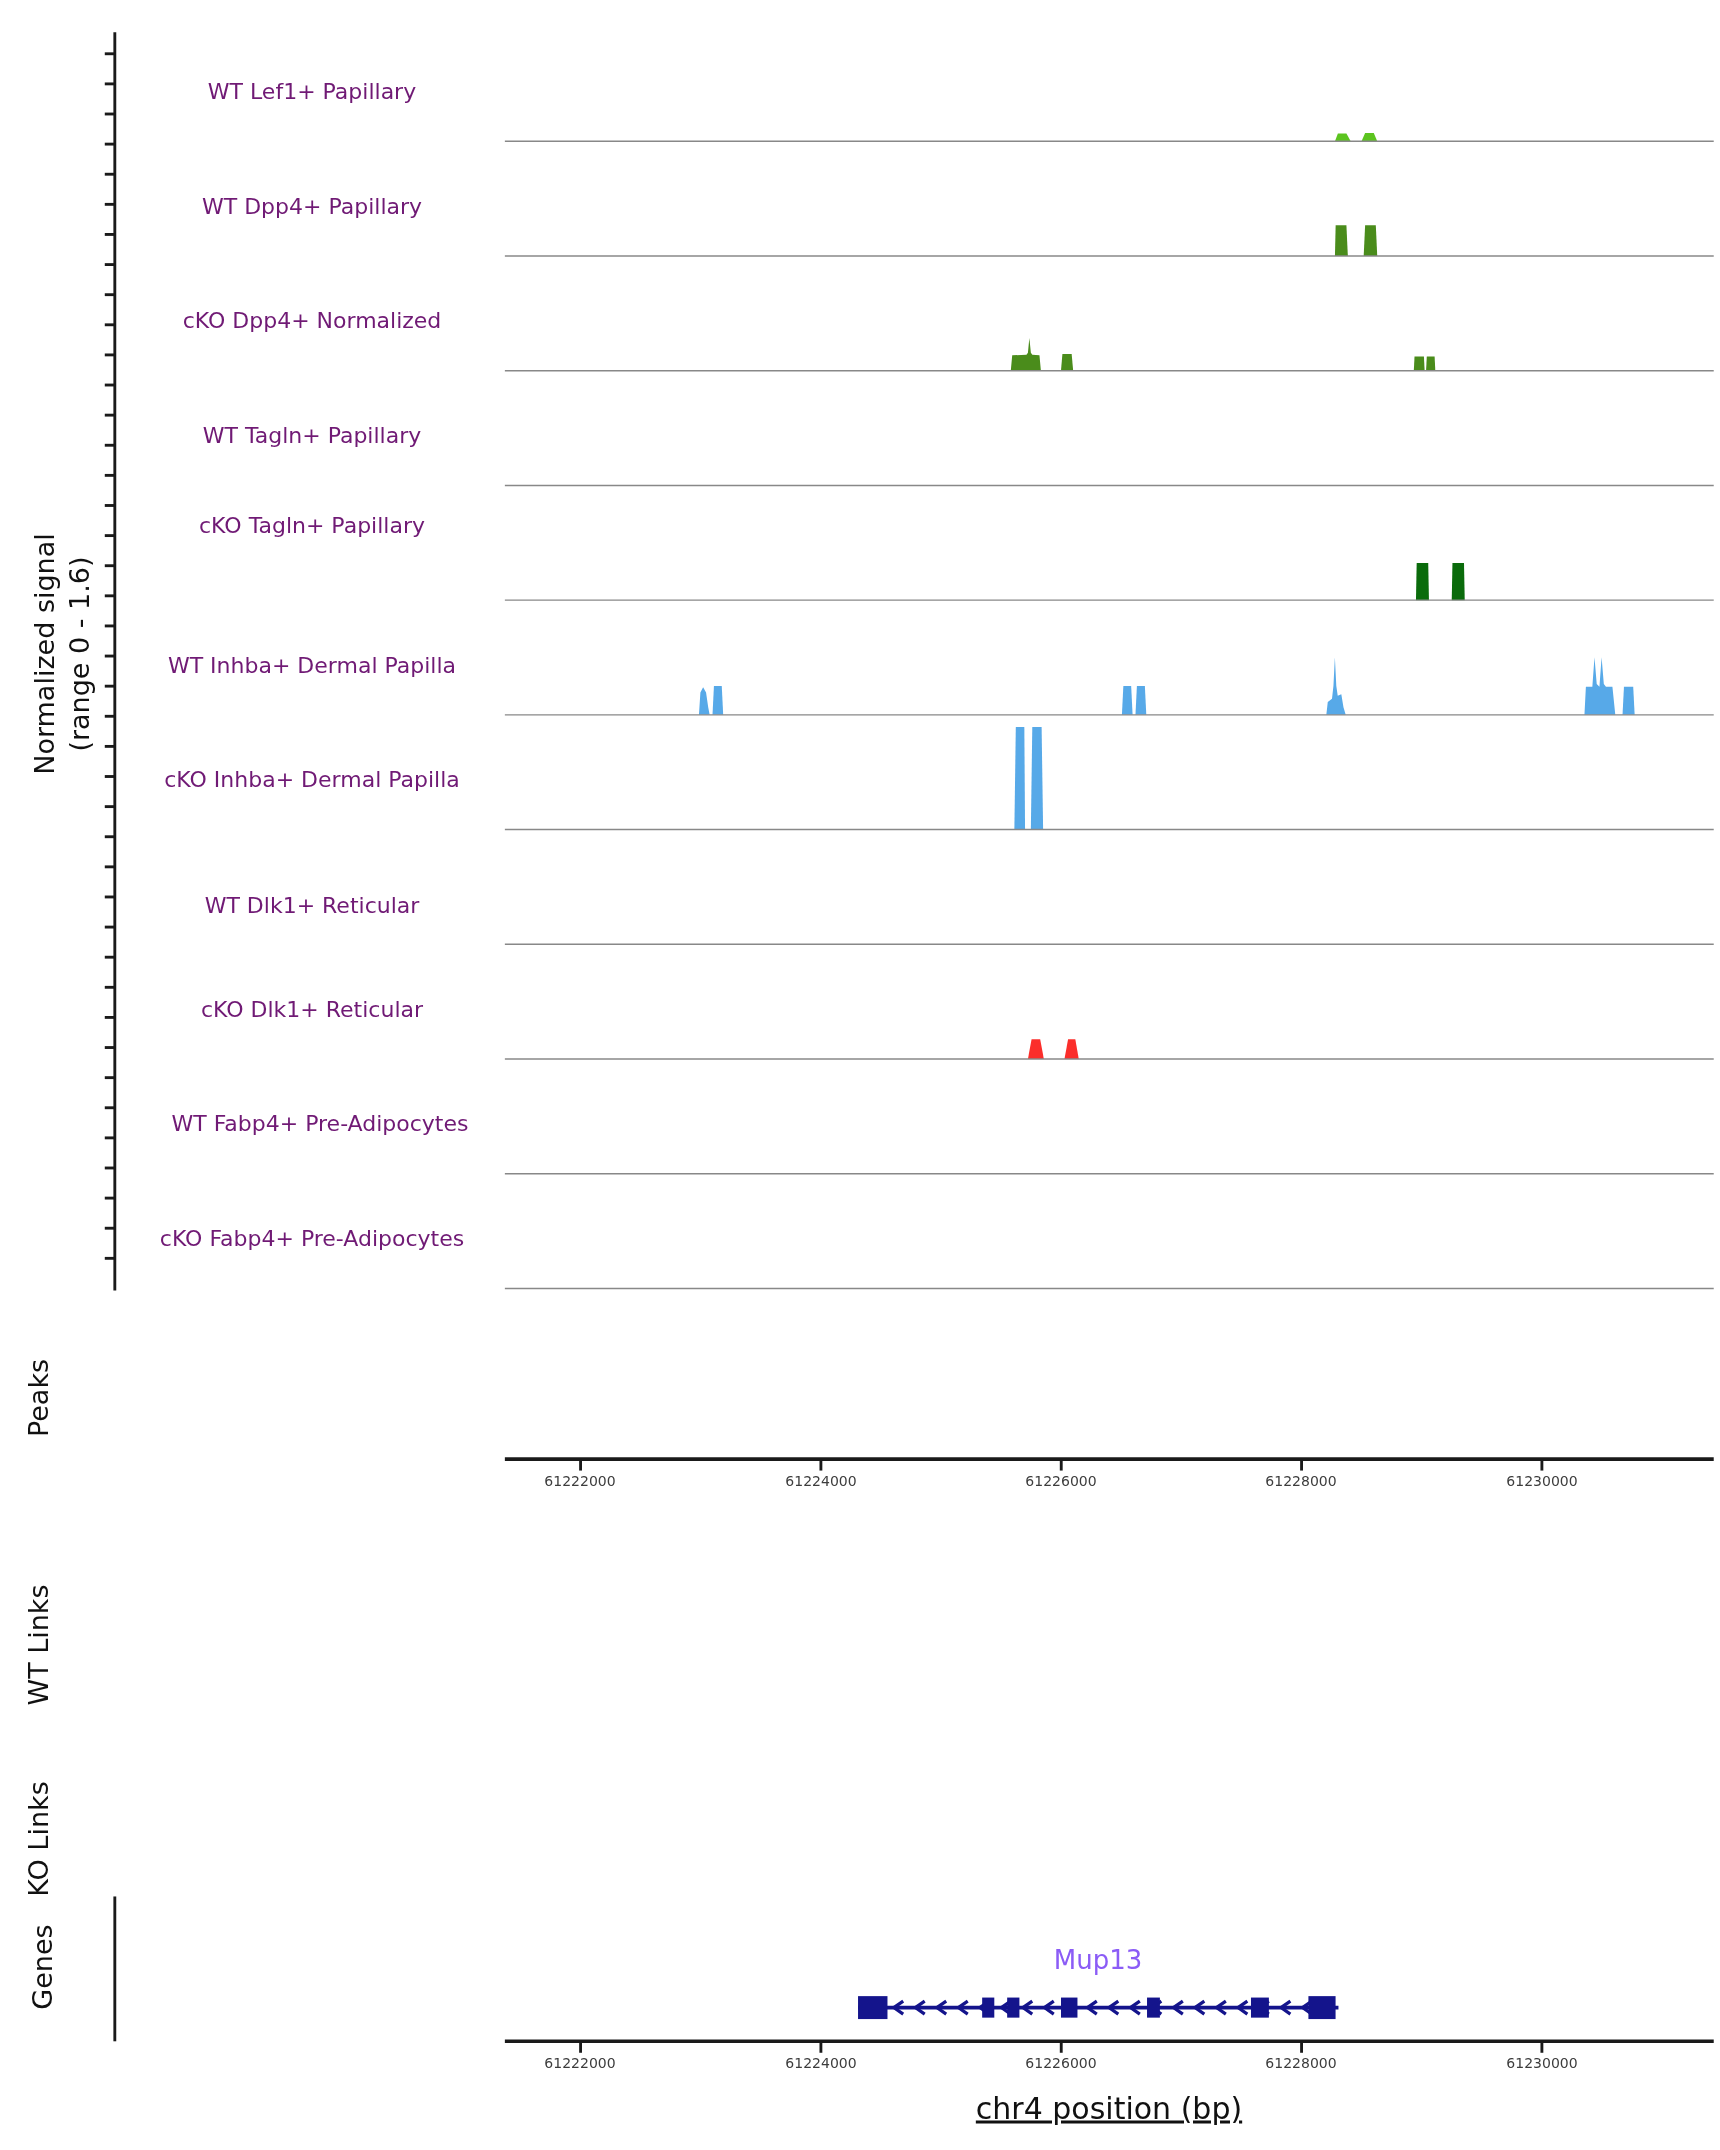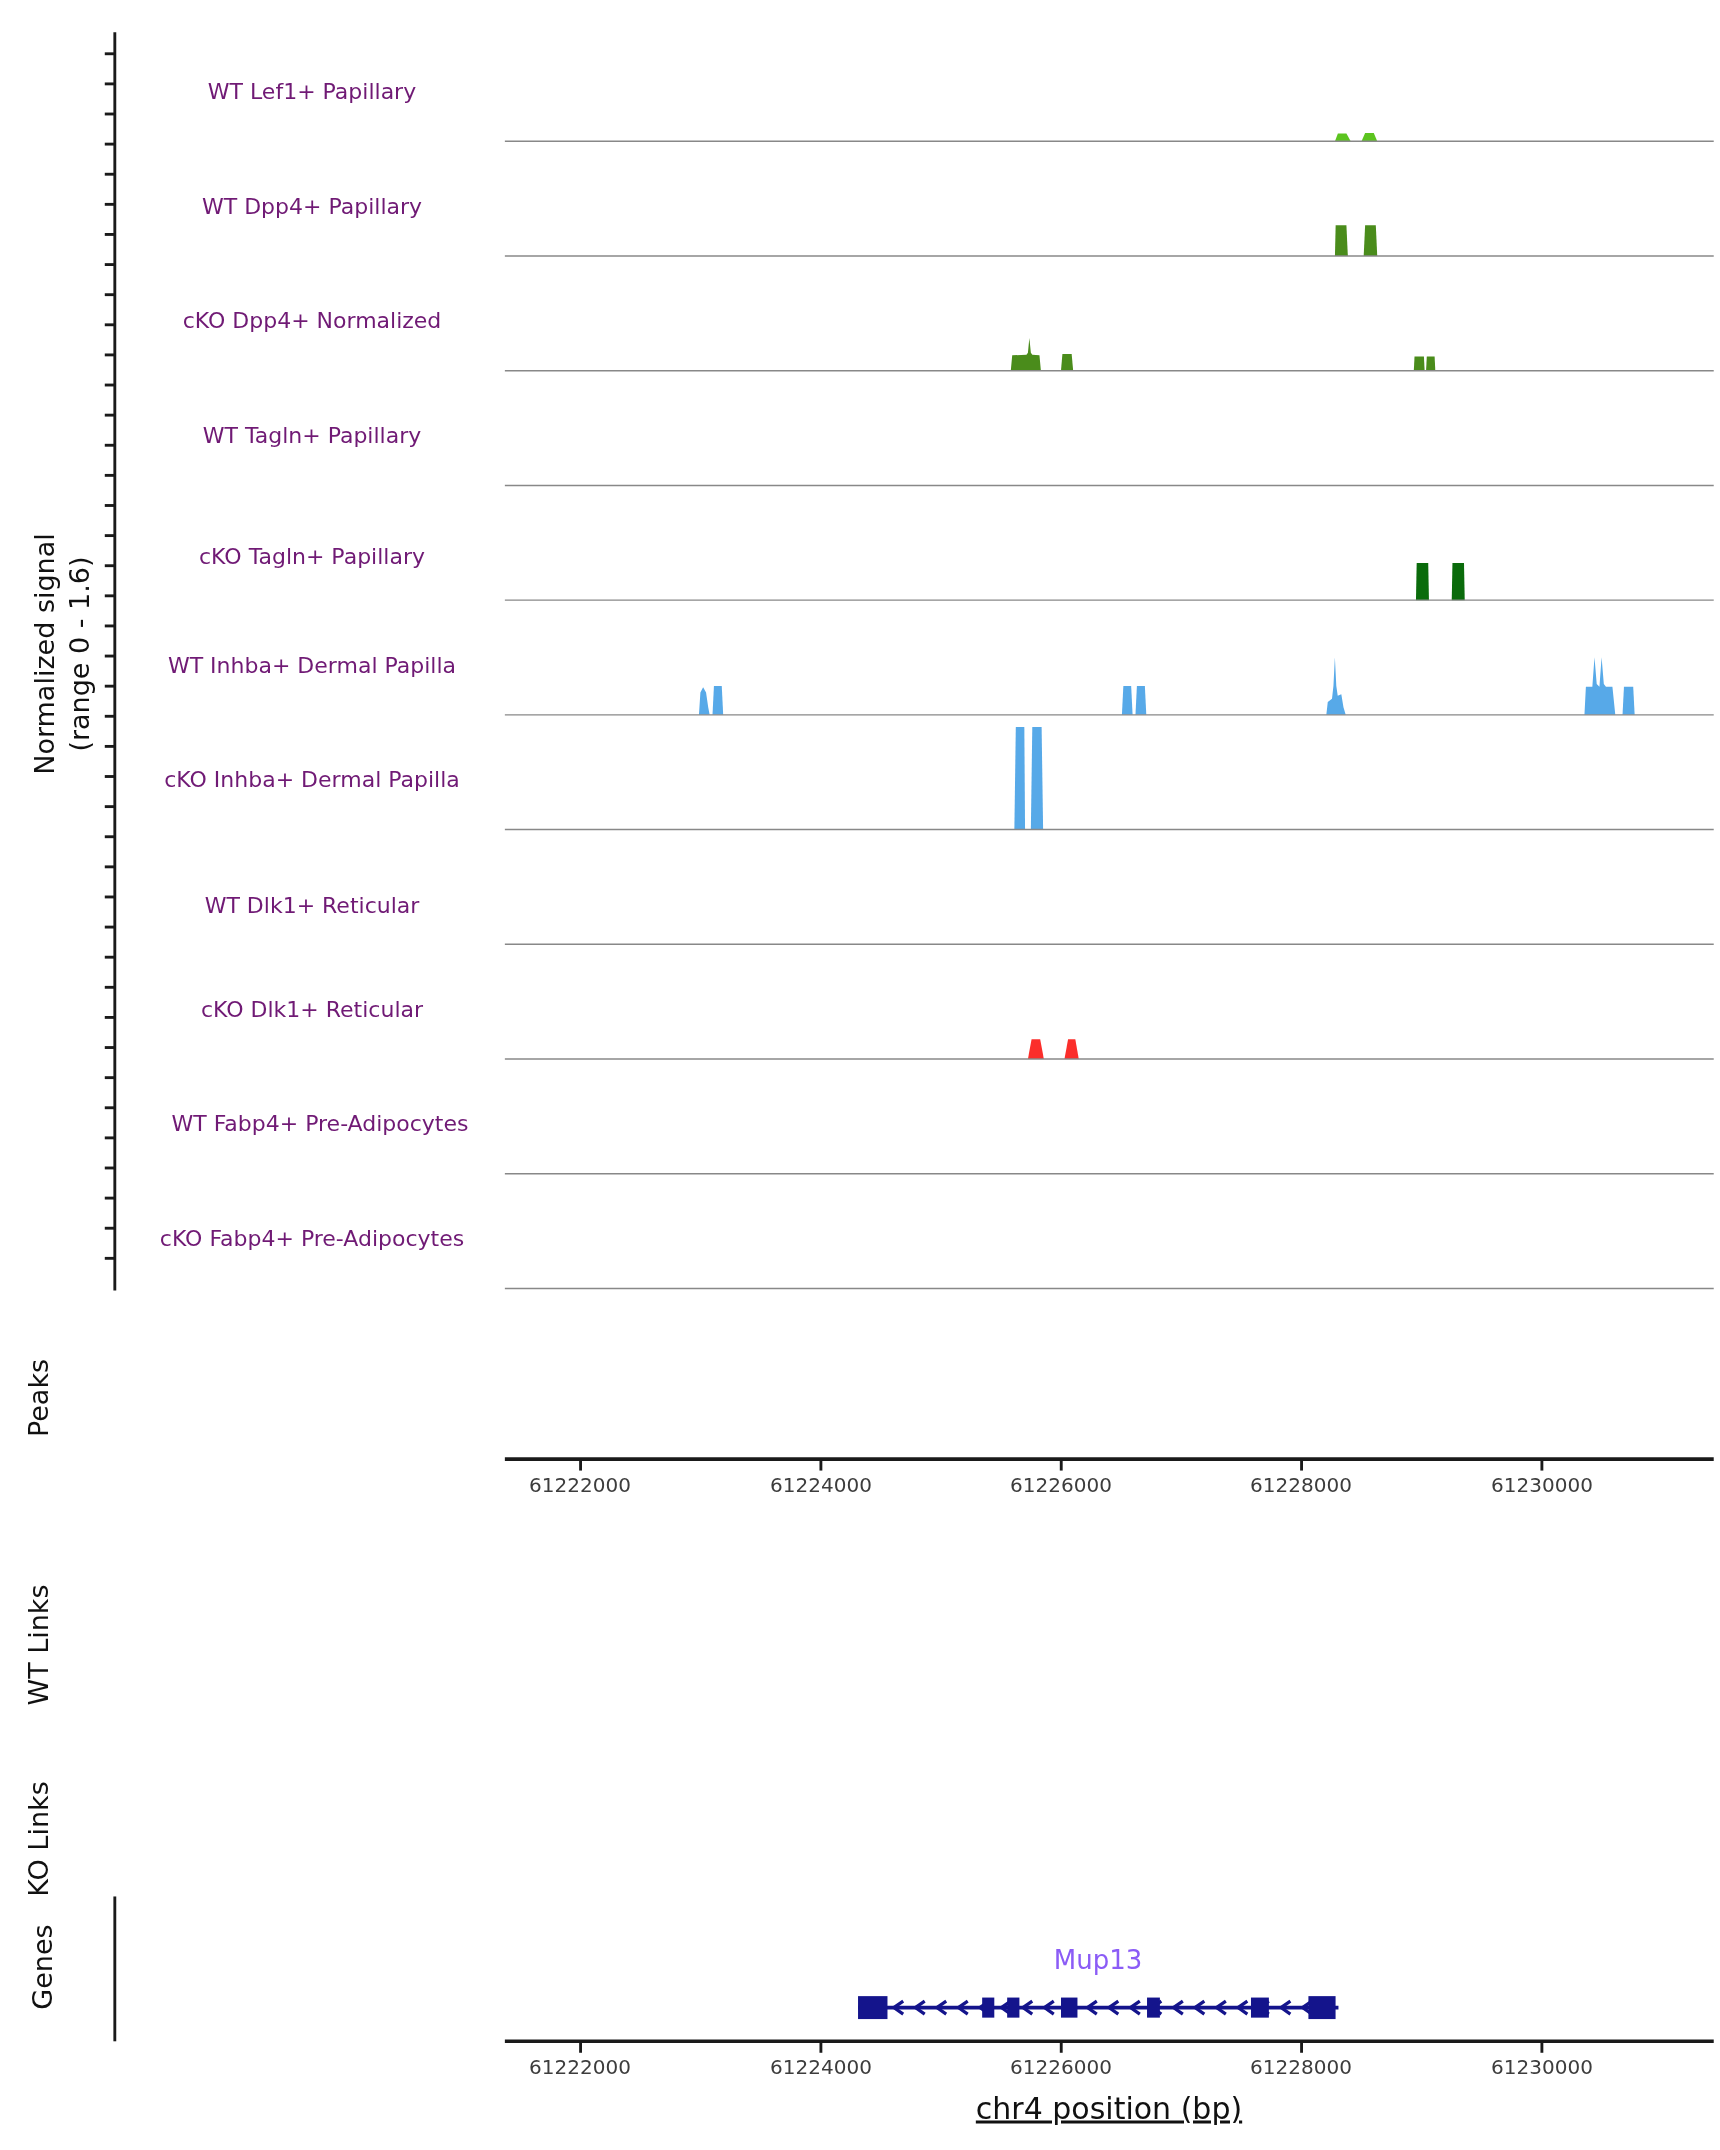--- a/index.html
+++ b/index.html
@@ -1,21 +1,21 @@
 <!DOCTYPE html>
 <html style="font-size:11.5px"><head>
 <meta charset="utf-8">
 <style>
   html,body{margin:0;padding:0;background:#ffffff;}
   #figure{position:relative;width:1721px;height:2151px;background:#ffffff;
           font-family:"DejaVu Sans","Liberation Sans",sans-serif;overflow:hidden;}
   #chart-svg{position:absolute;left:0;top:0;}
   .track-label{position:absolute;width:444px;text-align:center;font-size:22px;color:#701a75;
                transform:translate(-50%,-50%);white-space:nowrap;}
-  .tick-label{position:absolute;font-size:20px;color:#3d3d3d;transform:translateX(-50%);white-space:nowrap;}
+  .tick-label{position:absolute;font-size:14px;color:#3d3d3d;transform:translateX(-50%);white-space:nowrap;}
   .vlabel{position:absolute;font-size:27px;color:#111111;white-space:nowrap;
           transform:translate(-50%,-50%) rotate(-90deg);text-align:center;line-height:1.3;}
   .xlabel{position:absolute;font-size:30px;color:#111111;transform:translate(-50%,-50%);white-space:nowrap;}
   .gene-label{position:absolute;font-size:26px;color:#8b5cf6;transform:translate(-50%,-50%);white-space:nowrap;}
 </style>
 </head>
 <body>
 
 <div id="figure">
   <svg id="chart-svg" width="1721" height="2151" viewBox="0 0 2400 3000">
@@ -146,21 +146,21 @@
   <div class="vlabel" style="left:39px;top:1839px;">KO Links</div>
   <div class="vlabel" style="left:43px;top:1967px;">Genes</div>
 
   <div class="xlabel" style="left:1109px;top:2108px;text-decoration:underline;">chr4 position (bp)</div>
 
   <div id="generated-layer">
       <div class="track-label" style="left: 312px; top: 91px;">WT Lef1+ Papillary</div>
       <div class="track-label" style="left: 312px; top: 206px;">WT Dpp4+ Papillary</div>
       <div class="track-label" style="left: 312px; top: 320px;">cKO Dpp4+ Normalized</div>
       <div class="track-label" style="left: 312px; top: 435px;">WT Tagln+ Papillary</div>
-      <div class="track-label" style="left: 312px; top: 556px;">cKO Tagln+ Papillary</div>
+      <div class="track-label" style="left: 312px; top: 525px;">cKO Tagln+ Papillary</div>
       <div class="track-label" style="left: 312px; top: 665px;">WT Inhba+ Dermal Papilla</div>
       <div class="track-label" style="left: 312px; top: 779px;">cKO Inhba+ Dermal Papilla</div>
       <div class="track-label" style="left: 312px; top: 894px; margin-top: 11px;">WT Dlk1+ Reticular</div>
       <div class="track-label" style="left: 312px; top: 1009px;">cKO Dlk1+ Reticular</div>
       <div class="track-label" style="left: 320px; top: 1123px;">WT Fabp4+ Pre-Adipocytes</div>
       <div class="track-label" style="left: 312px; top: 1238px;">cKO Fabp4+ Pre-Adipocytes</div>
       <div class="tick-label" style="left: 580px; top: 1473px;">61222000</div>
       <div class="tick-label" style="left: 821px; top: 1473px;">61224000</div>
       <div class="tick-label" style="left: 1061px; top: 1473px;">61226000</div>
       <div class="tick-label" style="left: 1301px; top: 1473px;">61228000</div>

